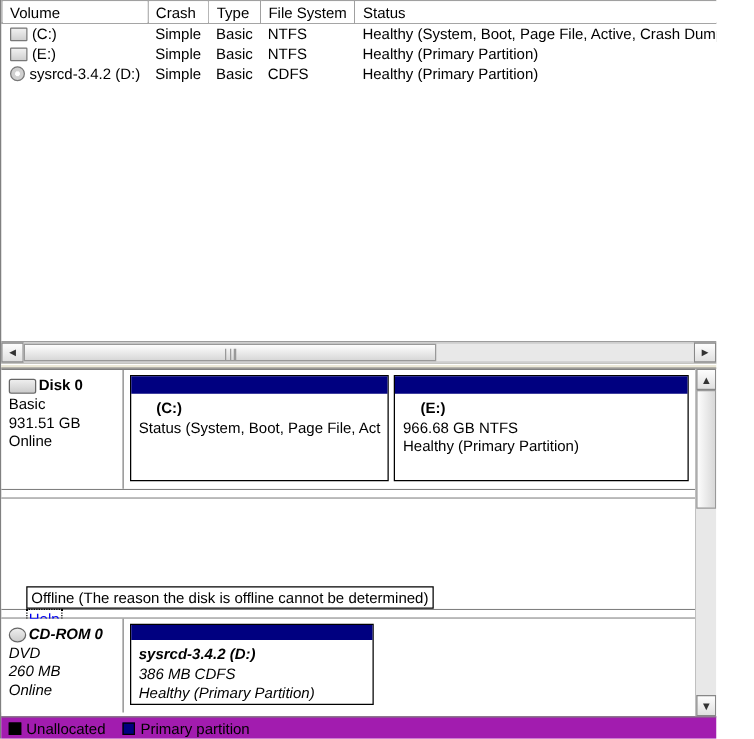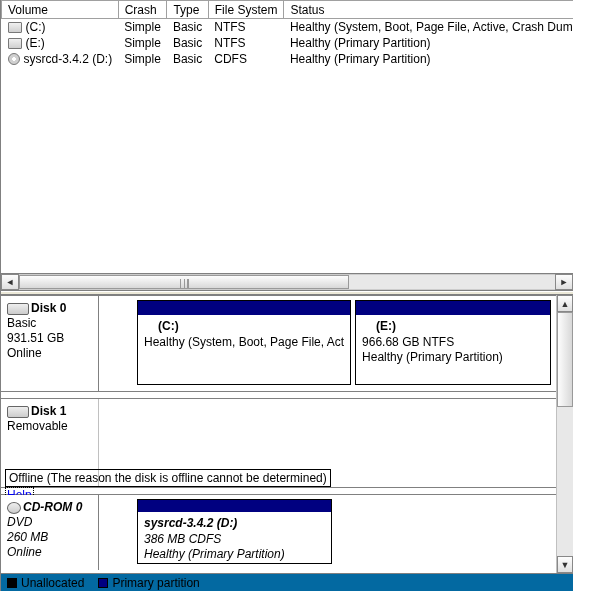--- a/index.html
+++ b/index.html
@@ -146,21 +146,20 @@
     position:absolute; left:0; right:0; top:0; height:95px;
     background:linear-gradient(90deg,#fdfdfd,#d8d8d8);
     border:1px solid #999;
   }
 
   .disk-block{
     display:flex;
     border-bottom:1px solid #808080;
     border-top:1px solid #808080;
     margin-top:6px;
-    gap:33px;
   }
   .disk-block:first-child{margin-top:0; border-top:1px solid #808080;}
   .disk-label{
     width:98px;
     padding:5px 6px 6px;
     border-right:1px solid #808080;
     background:#fff;
     line-height:1.25;
     position:relative;
   }
@@ -208,21 +207,21 @@
     color:#0000ee; text-decoration:underline; cursor:pointer;
     display:inline-block;
   }
 
   
   .legend{
     height:18px;
     border-top:1px solid #808080;
     display:flex; align-items:center;
     padding:0 6px; gap:4px;
-    background:#0369a1;
+    background:#a21caf;
   }
   .swatch{width:10px; height:10px; border:1px solid #000; display:inline-block;}
   .swatch.unalloc{background:#000;}
   .swatch.primary{background:#000080;}
 </style>
 </head>
 <body>
 
 <div class="container">
 
@@ -291,43 +290,39 @@
           <span>Basic</span><br>
           <span>931.51 GB</span><br>
           <span>Online</span>
         </div>
         <div class="disk-body">
           <div class="parts-row" style="height:100%;">
             <div class="partition" style="flex:0 0 195px;">
               <div class="pbar"></div>
               <div class="pbody">
                 <div class="ptitle">(C:)</div>
-                <div>Healthy (System, Boot, Page File, Act</div>
+                <div>Status (System, Boot, Page File, Act</div>
               </div>
             </div>
             <div class="partition">
               <div class="pbar"></div>
               <div class="pbody">
                 <div class="ptitle">(E:)</div>
                 <div>966.68 GB NTFS</div>
                 <div>Healthy (Primary Partition)</div>
               </div>
             </div>
           </div>
         </div>
       </div>
 
       <div class="disk-block" style="height:90px;">
-        <div class="disk-label" style="border-right:1px solid #c0c0c0;">
-          <span class="dicon"></span><span class="dname">Disk 1</span><br>
-          <span>Removable</span>
-        </div>
         <div class="disk-body" style="padding-left:0; padding-right:0;">
         </div>
-        <div style="position:absolute; left:4px; margin-top:52px;">
+        <div style="position:absolute; left:20px; margin-top:52px;">
           <div class="offline-box">
             <span>Offline (The reason the disk is offline cannot be determined)</span>
           </div>
           <span class="help-link" style="border:1px dotted #000; padding:0 1px;">Help</span>
         </div>
       </div>
 
       <div class="disk-block" style="height:76px; border-bottom:none;font-style:italic;">
         <div class="disk-label">
           <span class="dicon" style="border-radius:50%; width:14px;"></span><span class="dname">CD-ROM 0</span><br>

